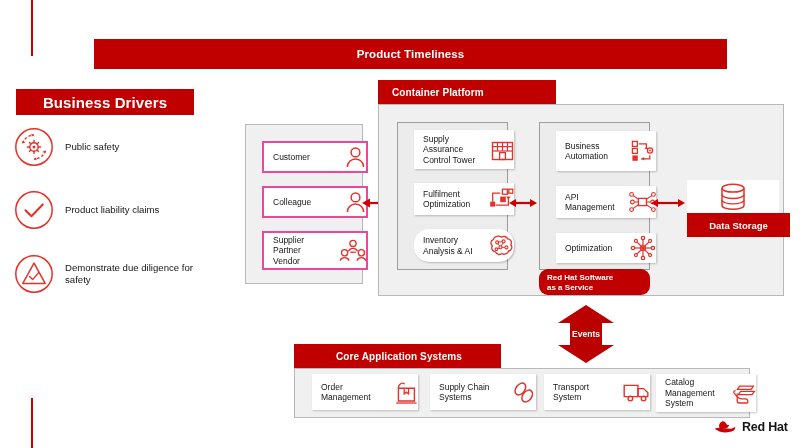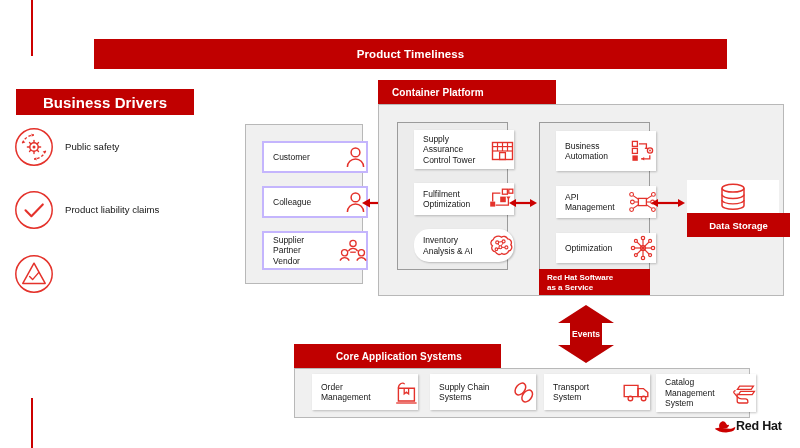--- a/index.html
+++ b/index.html
@@ -34,45 +34,45 @@
   }
 
   
   .card{
     position:absolute;background:#ffffff;box-sizing:border-box;
     display:flex;align-items:center;justify-content:space-between;
     padding:0 0 0 9px;
     box-shadow:1px 1px 2px rgba(0,0,0,.22);
     margin-left:11px;
   }
-  .card.redborder{border:2px solid #c4b5fd;box-shadow:none;}
+  .card.redborder{border:2px solid #ec4899;box-shadow:none;}
   .card .lbl{font-size:8.5px;line-height:10.5px;color:#151515;}
   .card .ico{flex:0 0 auto;display:flex;align-items:center;justify-content:center;}
 
   
   .driver{position:absolute;display:flex;align-items:center;gap:11px;}
   .driver .dico{flex:0 0 auto;}
   .driver .dlbl{font-size:9.6px;line-height:12px;color:#151515;}
 
   
   .saas{
     position:absolute;background:#c00000;color:#fff;font-weight:bold;
-    font-size:8px;line-height:9.6px;padding:4px 0 4px 8px;box-sizing:border-box;
+    font-size:8px;line-height:9.6px;padding:4px 0 4px 8px;box-sizing:border-box;border-radius:9px;
   }
 
   
   .ds-ico{position:absolute;background:#fff;display:flex;align-items:center;justify-content:center;}
   .ds-lbl{position:absolute;background:#c00000;color:#fff;font-weight:bold;
           font-size:9.5px;display:flex;align-items:center;justify-content:center;}
 
   
   .harrow{position:absolute;display:flex;align-items:center;}
 
   
-  .rhlogo{position:absolute;display:flex;align-items:flex-start;gap:0;}
+  .rhlogo{position:absolute;display:flex;align-items:center;gap:6px;}
   .rhlogo .rhtext{font-size:12.5px;font-weight:bold;color:#151515;letter-spacing:-.2px;}
 
   svg{display:block;overflow:visible;}
 </style>
 </head>
 <body>
 
 <div class="edge-rule" style="top:0;height:56px;"></div>
 <div class="edge-rule" style="top:398px;height:50px;"></div>
 
@@ -124,20 +124,21 @@
 </div>
 
 <div class="driver" style="left:14px;top:252px;width:230px;height:44px;">
   <span class="dico">
     <svg width="40" height="40" viewBox="0 0 40 40">
       <circle cx="20" cy="20" r="18.2" fill="none" stroke="#e4322b" stroke-width="1.5"></circle>
       <path d="M20 9.2 L31.2 29.4 L8.8 29.4 Z" fill="none" stroke="#e4322b" stroke-width="1.5" stroke-linejoin="round"></path>
       <path d="M15.6 22.6 L18.6 25.6 L24.6 18.6" fill="none" stroke="#e4322b" stroke-width="1.4" stroke-linecap="round" stroke-linejoin="round"></path>
     </svg>
   </span>
+  <span class="dlbl" style="max-width:150px;">Demonstrate due diligence for safety</span>
 </div>
 
 <div class="panel" style="left:245px;top:124px;width:118px;height:160px;"></div>
 
 <div class="card redborder" style="left:251px;top:141px;width:106px;height:32px;">
   <span class="lbl">Customer</span>
   <span class="ico">
     <svg width="21" height="22" viewBox="0 0 21 22">
       <circle cx="10.5" cy="6.4" r="4.4" fill="none" stroke="#e4322b" stroke-width="1.5"></circle>
       <path d="M2.4 21 a8.1 8.1 0 0 1 16.2 0" fill="none" stroke="#e4322b" stroke-width="1.5"></path>

